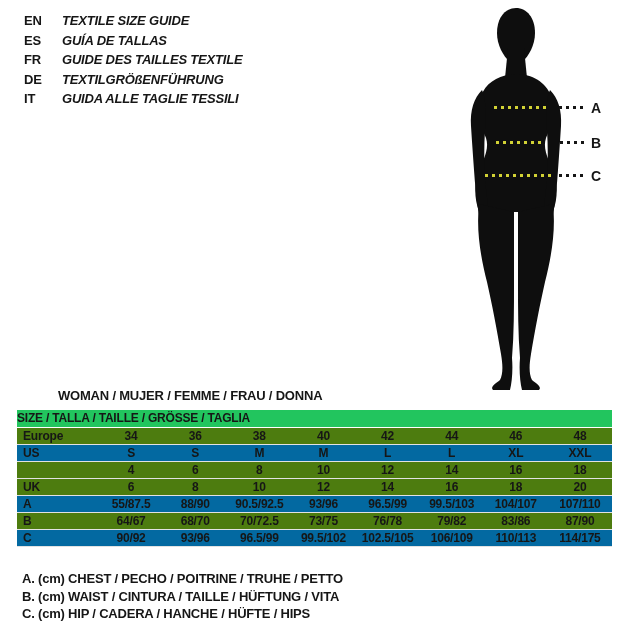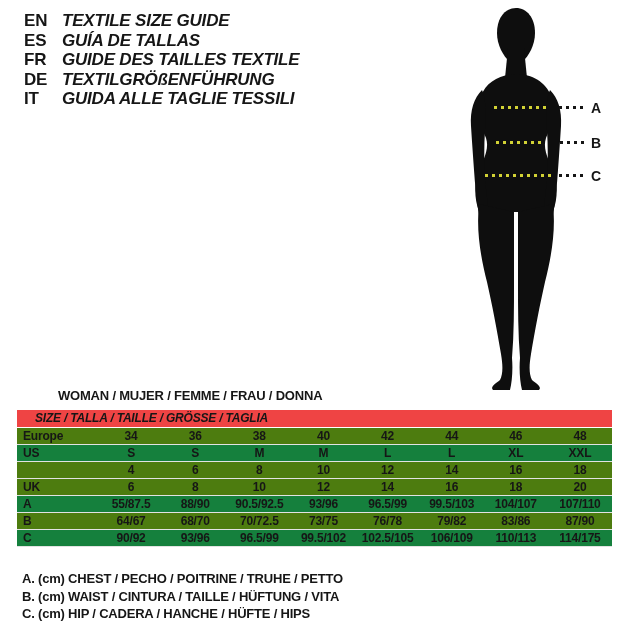--- a/index.html
+++ b/index.html
@@ -5,39 +5,39 @@
   html,body{margin:0;padding:0;}
   body{
     width:630px;height:630px;background:#ffffff;position:relative;overflow:hidden;
     font-family:"Liberation Sans", sans-serif;color:#161616;
     -webkit-font-smoothing:antialiased;
   }
   .abs{position:absolute;}
 
   
   .lang-block{left:24px;top:11px;}
-  .lang-row{display:flex;line-height:19.5px;font-size:17px;font-weight:700;letter-spacing:-0.2px;}
+  .lang-row{display:flex;line-height:19.5px;font-size:13px;font-weight:700;letter-spacing:-0.2px;}
   .lang-code{width:38px;}
   .lang-label{white-space:nowrap;font-style:italic;}
 
   
   .figure{left:448px;top:6px;width:150px;height:386px;}
   .measure-line{position:absolute;height:3px;}
   .dash-yellow{background:repeating-linear-gradient(90deg,var(--dotY) 0 3px,transparent 3px 7px);}
   .dash-black{background:repeating-linear-gradient(90deg,var(--dotK) 0 3px,transparent 3px 7px);}
   .measure-label{position:absolute;font-size:14px;font-weight:700;line-height:16px;}
 
   
   .section-title{left:22px;top:388px;font-size:13px;font-weight:700;letter-spacing:-0.2px;margin-left:36px;}
 
   
   .size-table{left:17px;top:410px;width:595px;font-size:12px;font-weight:700;letter-spacing:-0.2px;}
-  .thead{background:#ef4444;height:17px;line-height:17px;padding-left:18px;border-bottom:1px solid #ffffff;font-style:italic;}
+  .thead{background:#22c55e;height:17px;line-height:17px;padding-left:0;border-bottom:1px solid #ffffff;}
   .trow{display:flex;height:16px;line-height:16px;border-bottom:1px solid #e2e2e2;background:#4d7c0f;}
-  .trow.shade{background:#15803d;}
+  .trow.shade{background:#0369a1;}
   .tlabel{width:76px;padding-left:6px;text-align:left;}
   .tcell{flex:1;text-align:center;}
 
   
   .legend{left:22px;top:570px;font-size:13px;font-weight:700;letter-spacing:-0.2px;}
   .legend div{line-height:17.5px;white-space:nowrap;}
 </style>
 </head>
 <body>
 

